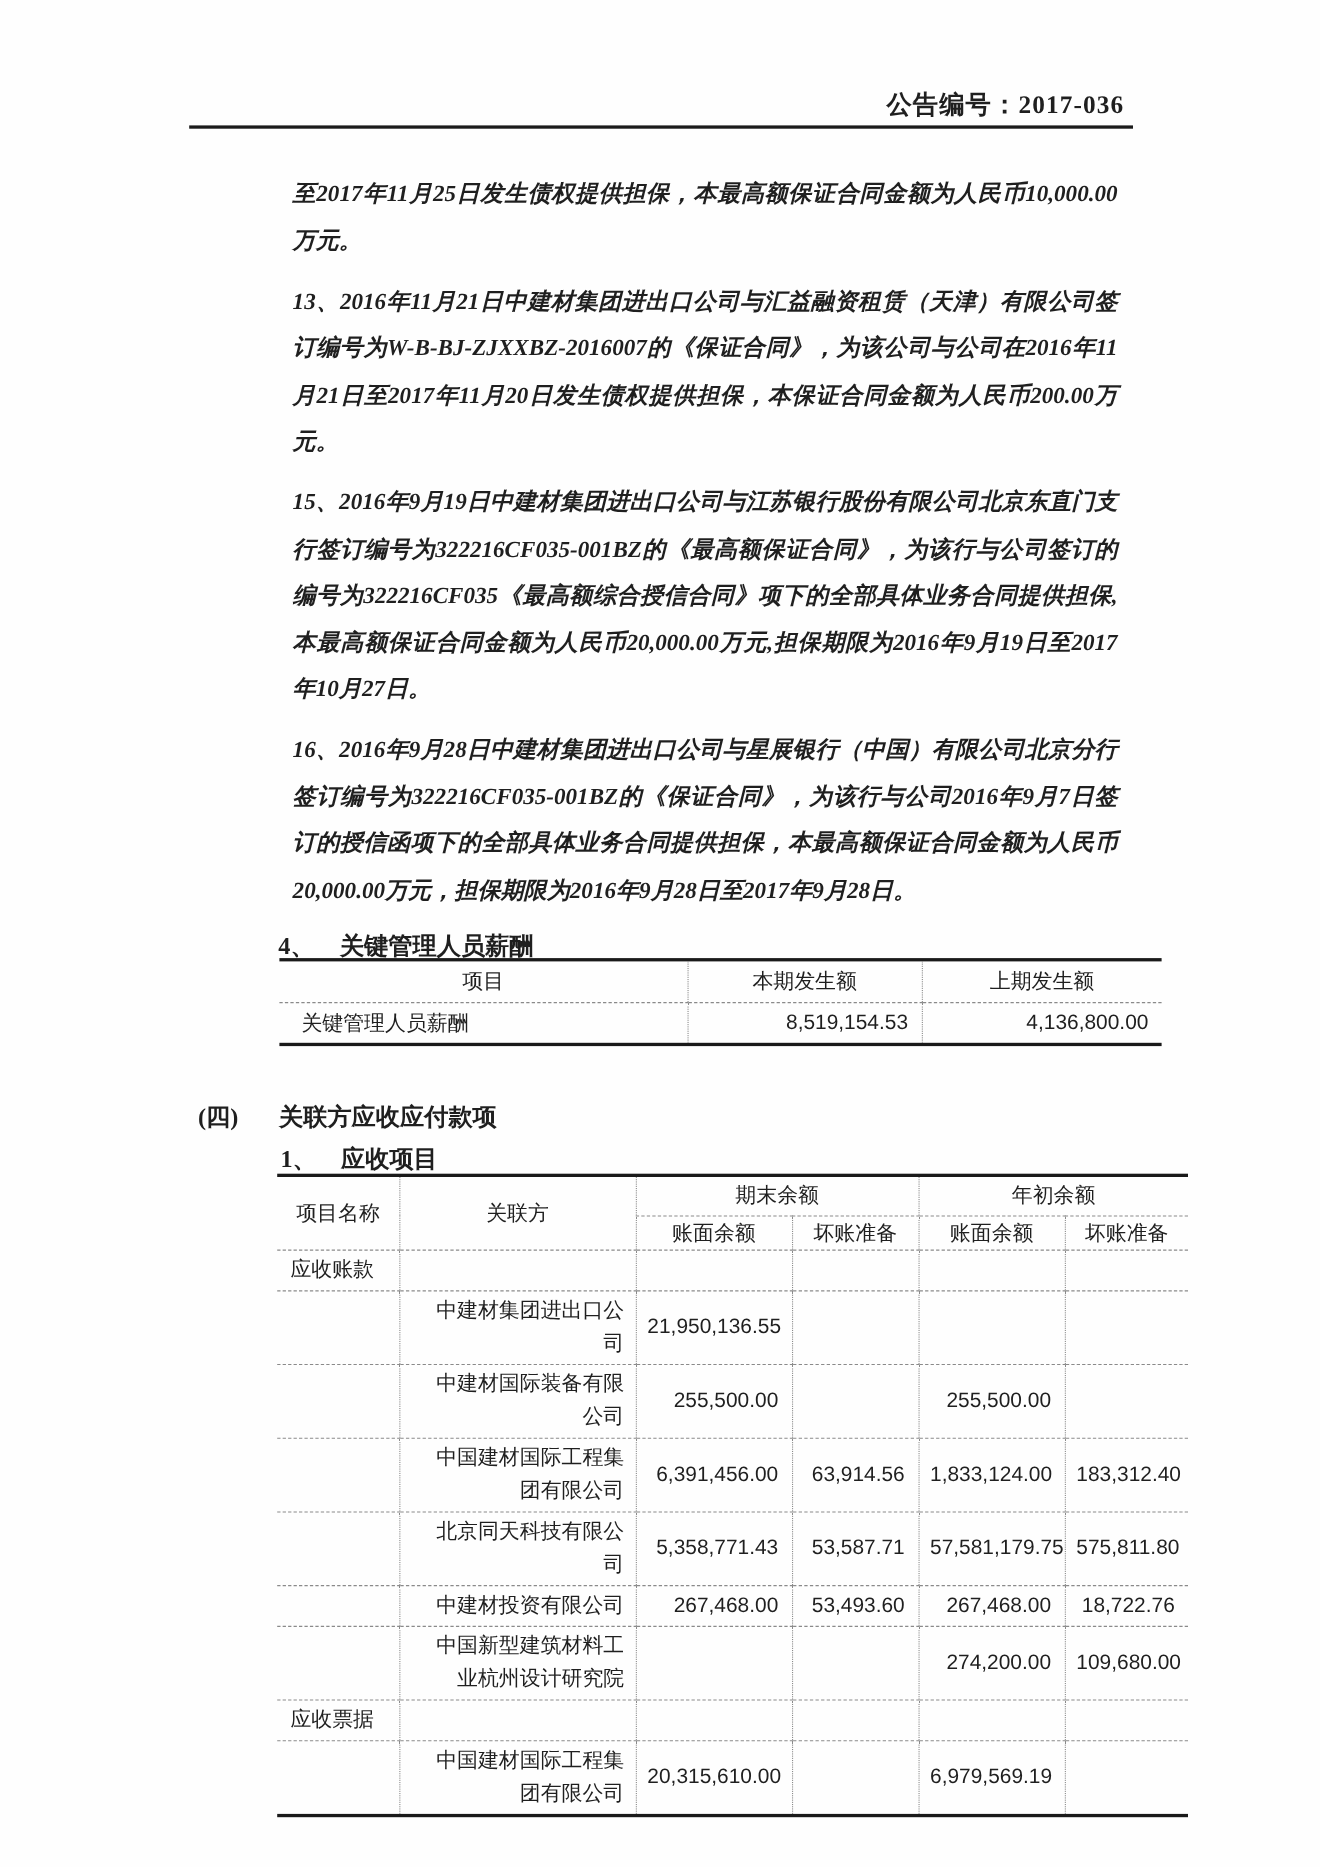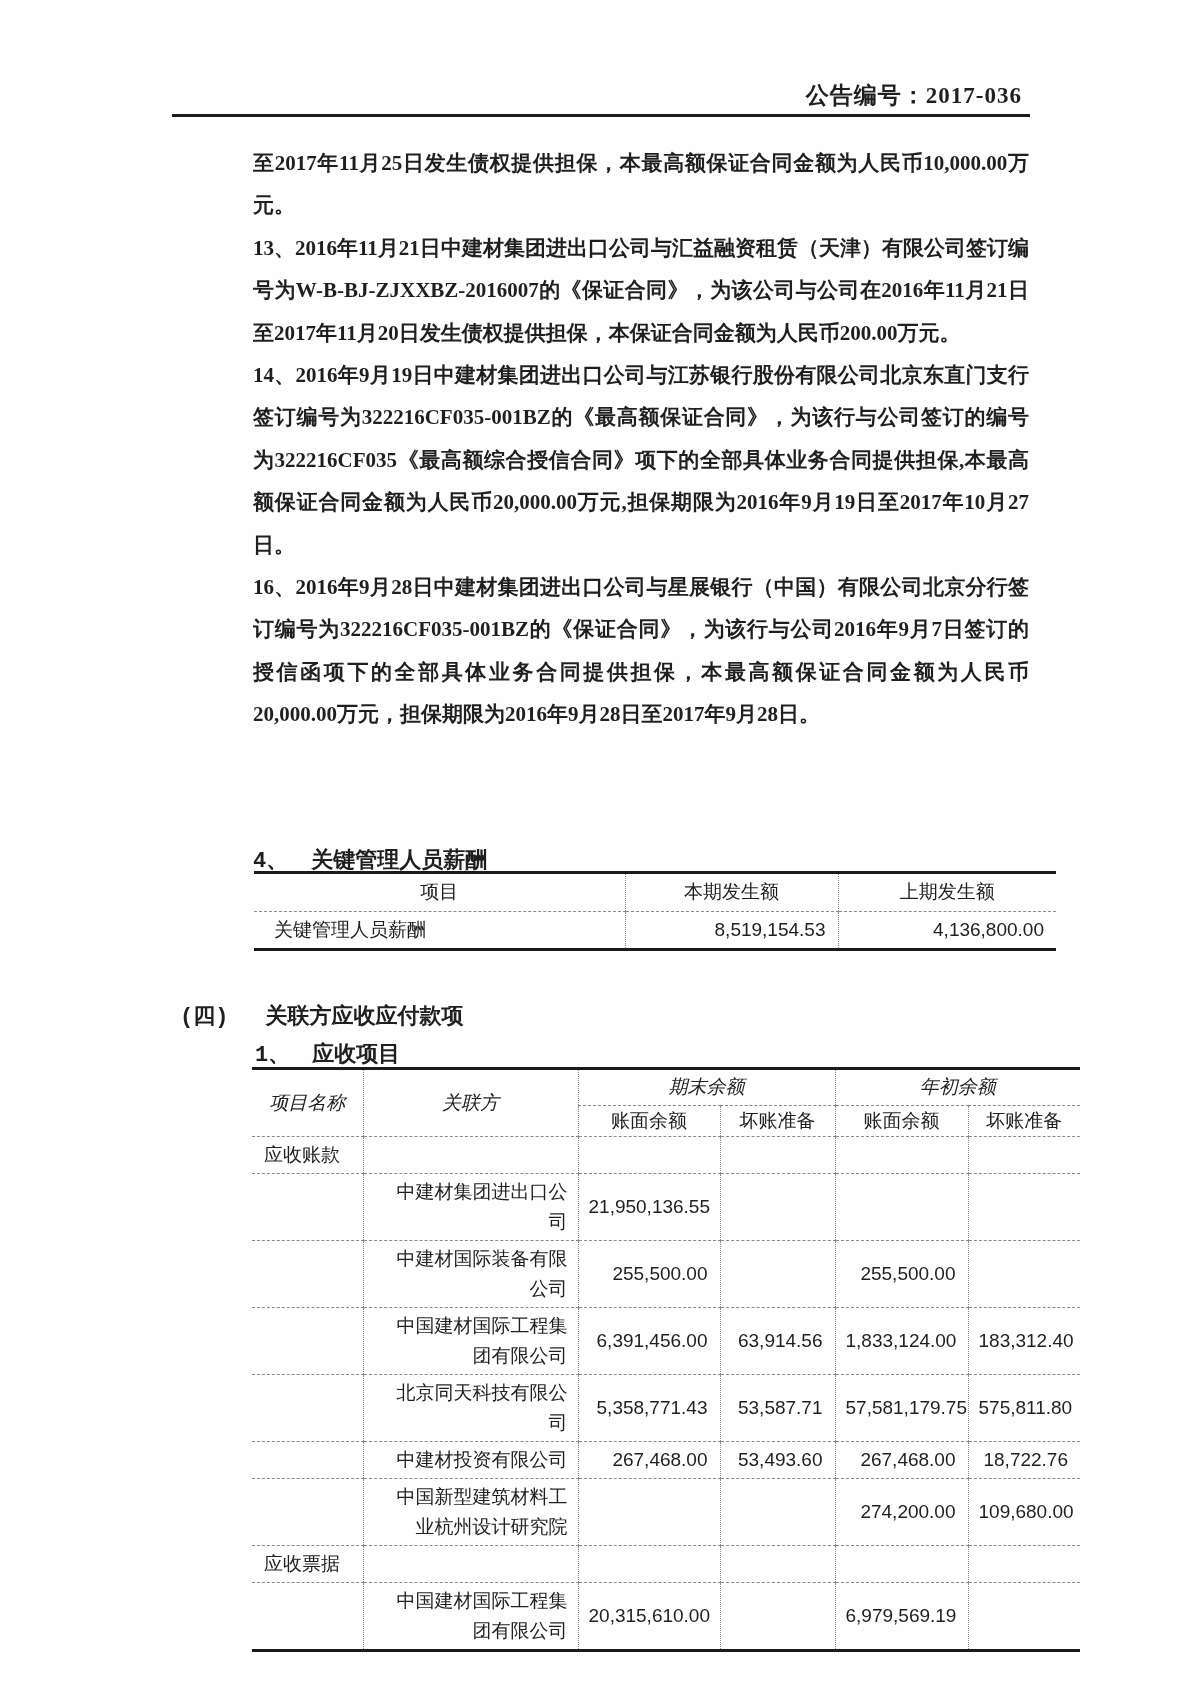--- a/index.html
+++ b/index.html
@@ -15,22 +15,22 @@
   }
   .header-rule{
     position:absolute;left:172px;top:114px;width:858px;height:3px;
     background:#1b1b1b;
   }
   .body-text{
     position:absolute;left:253px;top:142px;width:776px;height:690px;
     font-size:21px;line-height:42.4px;font-weight:600;
     text-align:justify;overflow:hidden;
   }
-  .body-text p{margin:0;}
-  .sec-head{position:absolute;font-size:22px;font-weight:700;white-space:nowrap;font-family:Liberation Mono, monospace;}
+  .body-text p{margin:13px;font-style:italic;}
+  .sec-head{position:absolute;font-size:22px;font-weight:700;white-space:nowrap;}
   .sec-num{display:inline-block;}
   
   .tbl-wrap{
     position:absolute;
     border-top:3px solid #1a1a1a;border-bottom:3px solid #1a1a1a;
   }
   table{border-collapse:collapse;table-layout:fixed;}
   th,td{
     font-size:19px;font-weight:400;vertical-align:middle;
     padding:2px 10px;overflow:hidden;
@@ -61,21 +61,21 @@
 
 <div class="page">
 
   <div class="ann-no">公告编号：2017-036</div>
 
   <div class="header-rule"></div>
 
   <div class="body-text">
       <p>至2017年11月25日发生债权提供担保，本最高额保证合同金额为人民币10,000.00万元。</p>
       <p>13、2016年11月21日中建材集团进出口公司与汇益融资租赁（天津）有限公司签订编号为W-B-BJ-ZJXXBZ-2016007的《保证合同》，为该公司与公司在2016年11月21日至2017年11月20日发生债权提供担保，本保证合同金额为人民币200.00万元。</p>
-      <p>14、2016年9月19日中建材集团进出口公司与江苏银行股份有限公司北京东直门支行签订编号为322216CF035-001BZ的《最高额保证合同》，为该行与公司签订的编号为322216CF035《最高额综合授信合同》项下的全部具体业务合同提供担保,本最高额保证合同金额为人民币20,000.00万元,担保期限为2016年9月19日至2017年10月27日。</p>
+      <p>15、2016年9月19日中建材集团进出口公司与江苏银行股份有限公司北京东直门支行签订编号为322216CF035-001BZ的《最高额保证合同》，为该行与公司签订的编号为322216CF035《最高额综合授信合同》项下的全部具体业务合同提供担保,本最高额保证合同金额为人民币20,000.00万元,担保期限为2016年9月19日至2017年10月27日。</p>
       <p>16、2016年9月28日中建材集团进出口公司与星展银行（中国）有限公司北京分行签订编号为322216CF035-001BZ的《保证合同》，为该行与公司2016年9月7日签订的授信函项下的全部具体业务合同提供担保，本最高额保证合同金额为人民币20,000.00万元，担保期限为2016年9月28日至2017年9月28日。</p>
     </div>
 
   <div class="sec-head" style="left:253px;top:845px;">
     <span class="sec-num" style="margin-right:23px;">4、</span><span>关键管理人员薪酬</span>
   </div>
 
   <div class="tbl-wrap" style="left:254px;top:871px;width:802px;">
     <table class="t1">
       <colgroup>
@@ -112,21 +112,21 @@
     <table class="t2">
       <colgroup>
         <col style="width:111px">
           <col style="width:215px">
           <col style="width:142px">
         <col style="width:115px">
           <col style="width:133px">
           <col style="width:112px">
       </colgroup>
       <thead>
-        <tr style="height:35px;font-style:italic;">
+        <tr style="height:35px;">
           <th class="c1" rowspan="2">项目名称</th>
           <th class="c2" rowspan="2">关联方</th>
           <th class="c3 th-span" colspan="2">期末余额</th>
           <th class="c5 th-span" colspan="2">年初余额</th>
         </tr>
         <tr style="height:30px;">
           <th class="c3">账面余额</th>
           <th class="c4">坏账准备</th>
           <th class="c5">账面余额</th>
           <th class="c6">坏账准备</th>

